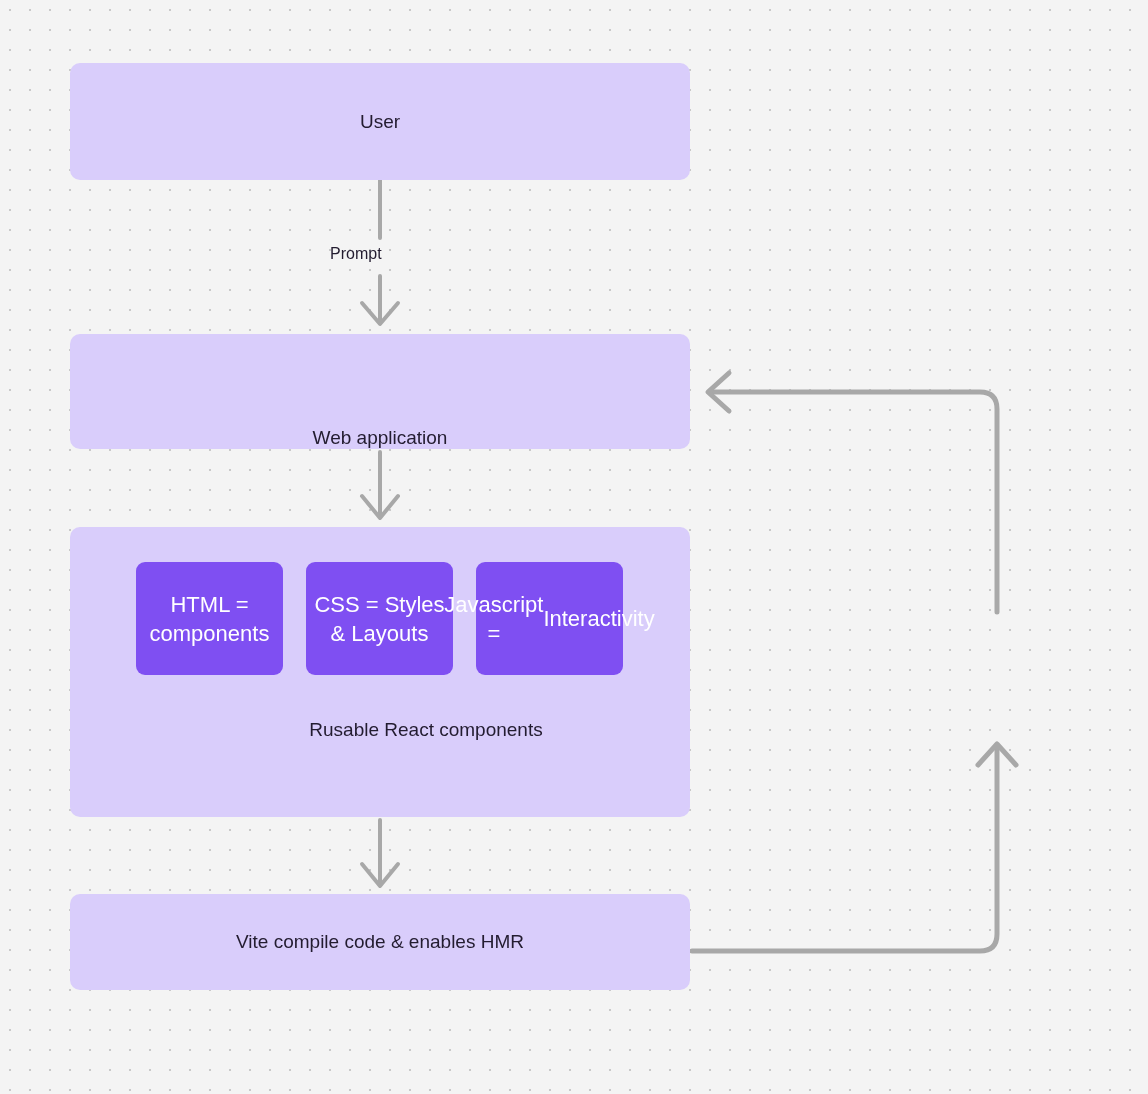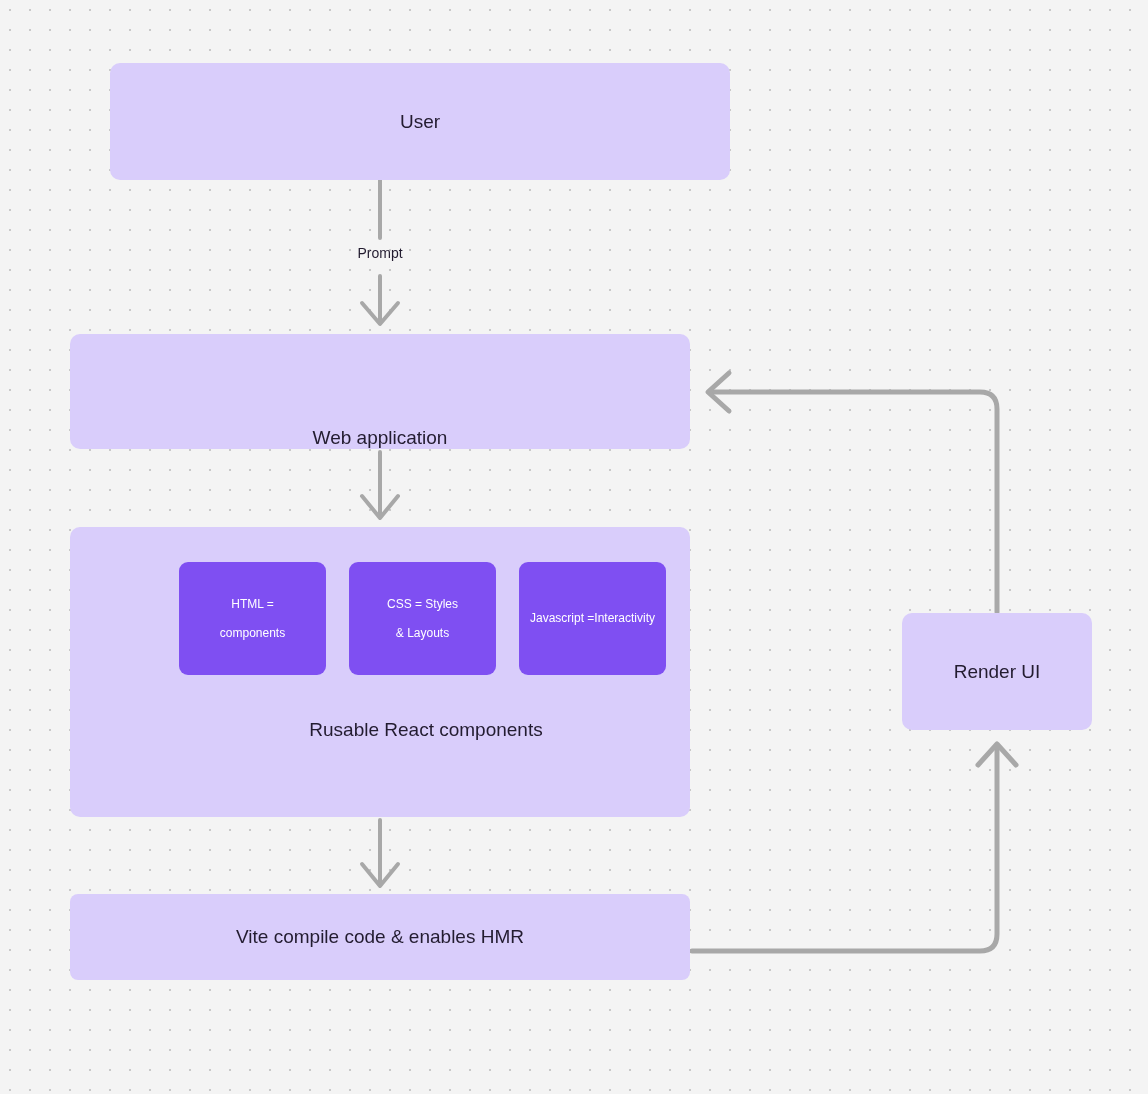--- a/index.html
+++ b/index.html
@@ -38,39 +38,38 @@
     text-align: center;
   }
   .node-lavender {
     background: #d9cdfb;
     color: #231c30;
     font-size: 19px;
   }
   .node-violet {
     background: #7f4ff2;
     color: #ffffff;
-    font-size: 12px;
+    font-size: 22px;
     line-height: 29px;
     border-radius: 9px;
-    margin-left: 43px;
   }
   .group-label {
     position: absolute;
     text-align: center;
     color: #231c30;
     font-size: 19px;
     white-space: nowrap;
   }
   .edge-label {
     position: absolute;
     color: #231c30;
-    font-size: 14px;
+    font-size: 16px;
     white-space: nowrap;
     background: transparent;
-    text-align: center;
+    text-align: left;
   }
 </style>
 </head>
 <body>
 
 <div id="canvas">
 
   <svg id="wires" viewBox="0 0 1148 1094" xmlns="http://www.w3.org/2000/svg">
 
     <line x1="380" y1="180" x2="380" y2="238" stroke="#a8a8a8" stroke-width="4" stroke-linecap="round"></line>
@@ -84,21 +83,21 @@
     <line x1="380" y1="820" x2="380" y2="884" stroke="#a8a8a8" stroke-width="4" stroke-linecap="round"></line>
     <polyline points="362,864 380,886 398,864" fill="none" stroke="#a8a8a8" stroke-width="4" stroke-linecap="round" stroke-linejoin="round"></polyline>
 
     <path d="M 692,951 L 980,951 Q 997,951 997,934 L 997,748" fill="none" stroke="#a8a8a8" stroke-width="5" stroke-linecap="round" stroke-linejoin="round"></path>
     <polyline points="978,765 997,744 1016,765" fill="none" stroke="#a8a8a8" stroke-width="5" stroke-linecap="round" stroke-linejoin="round"></polyline>
 
     <path d="M 997,612 L 997,409 Q 997,392 980,392 L 712,392" fill="none" stroke="#a8a8a8" stroke-width="5" stroke-linecap="round" stroke-linejoin="round"></path>
     <polyline points="729,373 708,392 729,411" fill="none" stroke="#a8a8a8" stroke-width="5" stroke-linecap="round" stroke-linejoin="round"></polyline>
   </svg>
 
-  <div class="node node-lavender" style="left:70px; top:63px; width:620px; height:117px;margin-left:40px;">
+  <div class="node node-lavender" style="left:70px; top:63px; width:620px; height:117px;">
     <span>User</span>
   </div>
 
   <div class="edge-label" style="left:330px; top:245px; width:100px;">
     <span>Prompt</span>
   </div>
 
   <div class="node node-lavender" style="left:70px; top:334px; width:620px; height:115px;align-items:flex-end;">
     <span>Web application</span>
   </div>
@@ -118,21 +117,18 @@
 
   <div class="node node-violet" style="left:476px; top:562px; width:147px; height:113px; flex-direction:row;">
     <span>Javascript =</span>
     <span>Interactivity</span>
   </div>
 
   <div class="group-label" style="left:70px; top:719px; width:712px;">
     <span>Rusable React components</span>
   </div>
 
-  <div class="node node-lavender" style="left:70px; top:894px; width:620px; height:86px;border-radius:8px;">
+  <div class="node node-lavender" style="left:70px; top:894px; width:620px; height:96px;">
     <span>Vite compile code &amp; enables HMR</span>
   </div>
 
-  <div class="node node-lavender" style="left:902px; top:613px; width:190px; height:117px;">
-    <span>Render UI</span>
-  </div>
 
 </div>
 
 </body></html>

